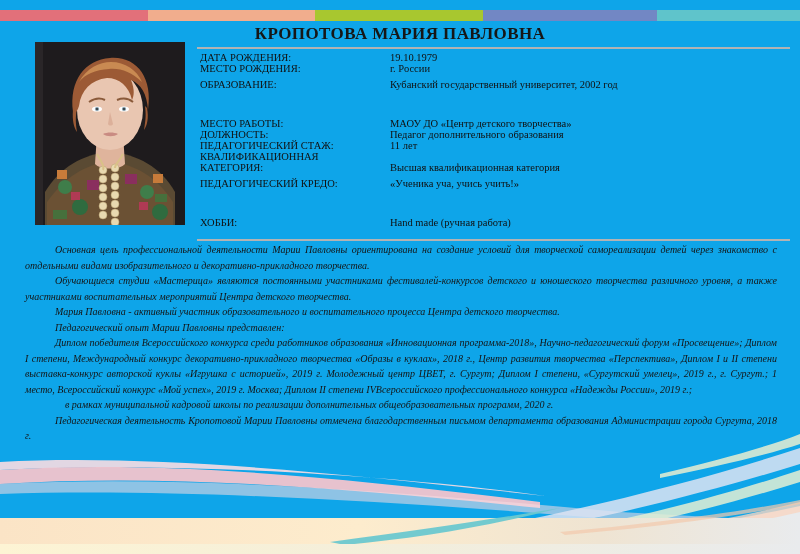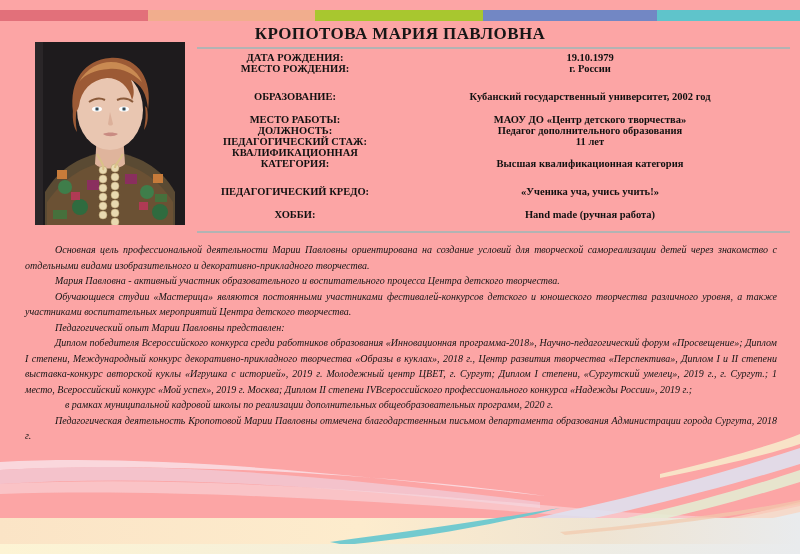--- a/index.html
+++ b/index.html
@@ -1,43 +1,43 @@
 <!DOCTYPE html>
 <html><head>
 <meta charset="utf-8">
 <style>
   * { margin:0; padding:0; box-sizing:border-box; }
   html,body { width:800px; height:554px; background:#fff; }
   body { font-family:"Liberation Serif", serif; position:relative; overflow:hidden; }
 
-  .page { position:absolute; inset:0; width:800px; height:552px; background:#fca5a5; }
+  .page { position:absolute; inset:0; width:800px; height:552px; background:#0ea5e9; }
 
   
   .ribbon { position:absolute; top:10px; left:0; width:800px; height:11px; display:flex; }
   .ribbon span { display:block; height:100%; }
   .rb-1 { width:148px; } .rb-2 { width:167px; } .rb-3 { width:168px; }
   .rb-4 { width:174px; } .rb-5 { width:143px; }
 
   
   .title { position:absolute; top:24px; left:0; width:100%; text-align:center;
            font-size:17px; font-weight:bold; letter-spacing:.4px; color:#161616; }
 
   
   .photo { position:absolute; left:35px; top:42px; width:150px; height:183px; }
   .photo svg { display:block; width:100%; height:100%; }
 
   
   .info { position:absolute; left:197px; top:47px; width:593px;
           border-top:2px solid #b3b3b3; border-bottom:2px solid #b3b3b3;
           padding:3px 0 11px 3px; }
-  .row { display:flex; font-size:10.5px; font-weight:bold; line-height:11px; color:#111;text-align:center; }
+  .row { display:flex; font-size:10.5px; font-weight:normal; line-height:11px; color:#111; }
   .row .lbl { width:190px; flex:0 0 190px; }
   .row .val { flex:1; }
-  .gap-t { margin-top:17px; }
-  .gap-t2 { margin-top:12px; }
+  .gap-t { margin-top:5px; }
+  .gap-t2 { margin-top:28px; }
 
   
   .bodytext { position:absolute; left:25px; top:242px; width:752px;
               font-size:10px; font-style:italic; line-height:15.5px;
               text-align:justify; color:#141414; }
   .bodytext p { text-indent:30px; }
   .bodytext p.deep-indent { text-indent:40px; }
 
   
   .bottom-deco { position:absolute; left:0; top:414px; width:800px; height:140px; pointer-events:none; }
@@ -157,22 +157,22 @@
       <span class="val">«Ученика уча, учись учить!»</span>
     </div>
     <div class="row gap-t2">
       <span class="lbl">ХОББИ:</span>
       <span class="val">Hand made (ручная работа)</span>
     </div>
   </div>
 
   <div class="bodytext">
     <p>Основная цель профессиональной деятельности Марии Павловны ориентирована на создание условий для творческой самореализации детей через знакомство с отдельными видами изобразительного и декоративно-прикладного творчества.</p>
+    <p>Обучающиеся студии «Мастерица» являются постоянными участниками фестивалей-конкурсов детского и юношеского творчества различного уровня, а также участниками воспитательных мероприятий Центра детского творчества.</p>
     <p>Мария Павловна - активный участник образовательного и воспитательного процесса Центра детского творчества.</p>
-    <p>Обучающиеся студии «Мастерица» являются постоянными участниками фестивалей-конкурсов детского и юношеского творчества различного уровня, а также участниками воспитательных мероприятий Центра детского творчества.</p>
     <p>Педагогический опыт Марии Павловны представлен:</p>
     <p>Диплом победителя Всероссийского конкурса среди работников образования «Инновационная программа-2018», Научно-педагогический форум «Просвещение»; Диплом I степени, Международный конкурс декоративно-прикладного творчества «Образы в куклах», 2018 г., Центр развития творчества «Перспектива», Диплом I и II степени выставка-конкурс авторской куклы «Игрушка с историей», 2019 г. Молодежный центр ЦВЕТ, г. Сургут; Диплом I степени, «Сургутский умелец», 2019 г., г. Сургут.; 1 место, Всероссийский конкурс «Мой успех», 2019 г. Москва; Диплом II степени IVВсероссийского профессионального конкурса «Надежды России», 2019 г.;</p>
     <p class="deep-indent">в рамках муниципальной кадровой школы по реализации дополнительных общеобразовательных программ, 2020 г.</p>
     <p>Педагогическая деятельность Кропотовой Марии Павловны отмечена благодарственным письмом департамента образования Администрации города Сургута, 2018 г.</p>
   </div>
 
   <div class="bottom-deco">
     <svg viewBox="0 0 800 140" preserveAspectRatio="none">
       <defs>
         <linearGradient id="peachband" x1="0" y1="0" x2="1" y2="0">

